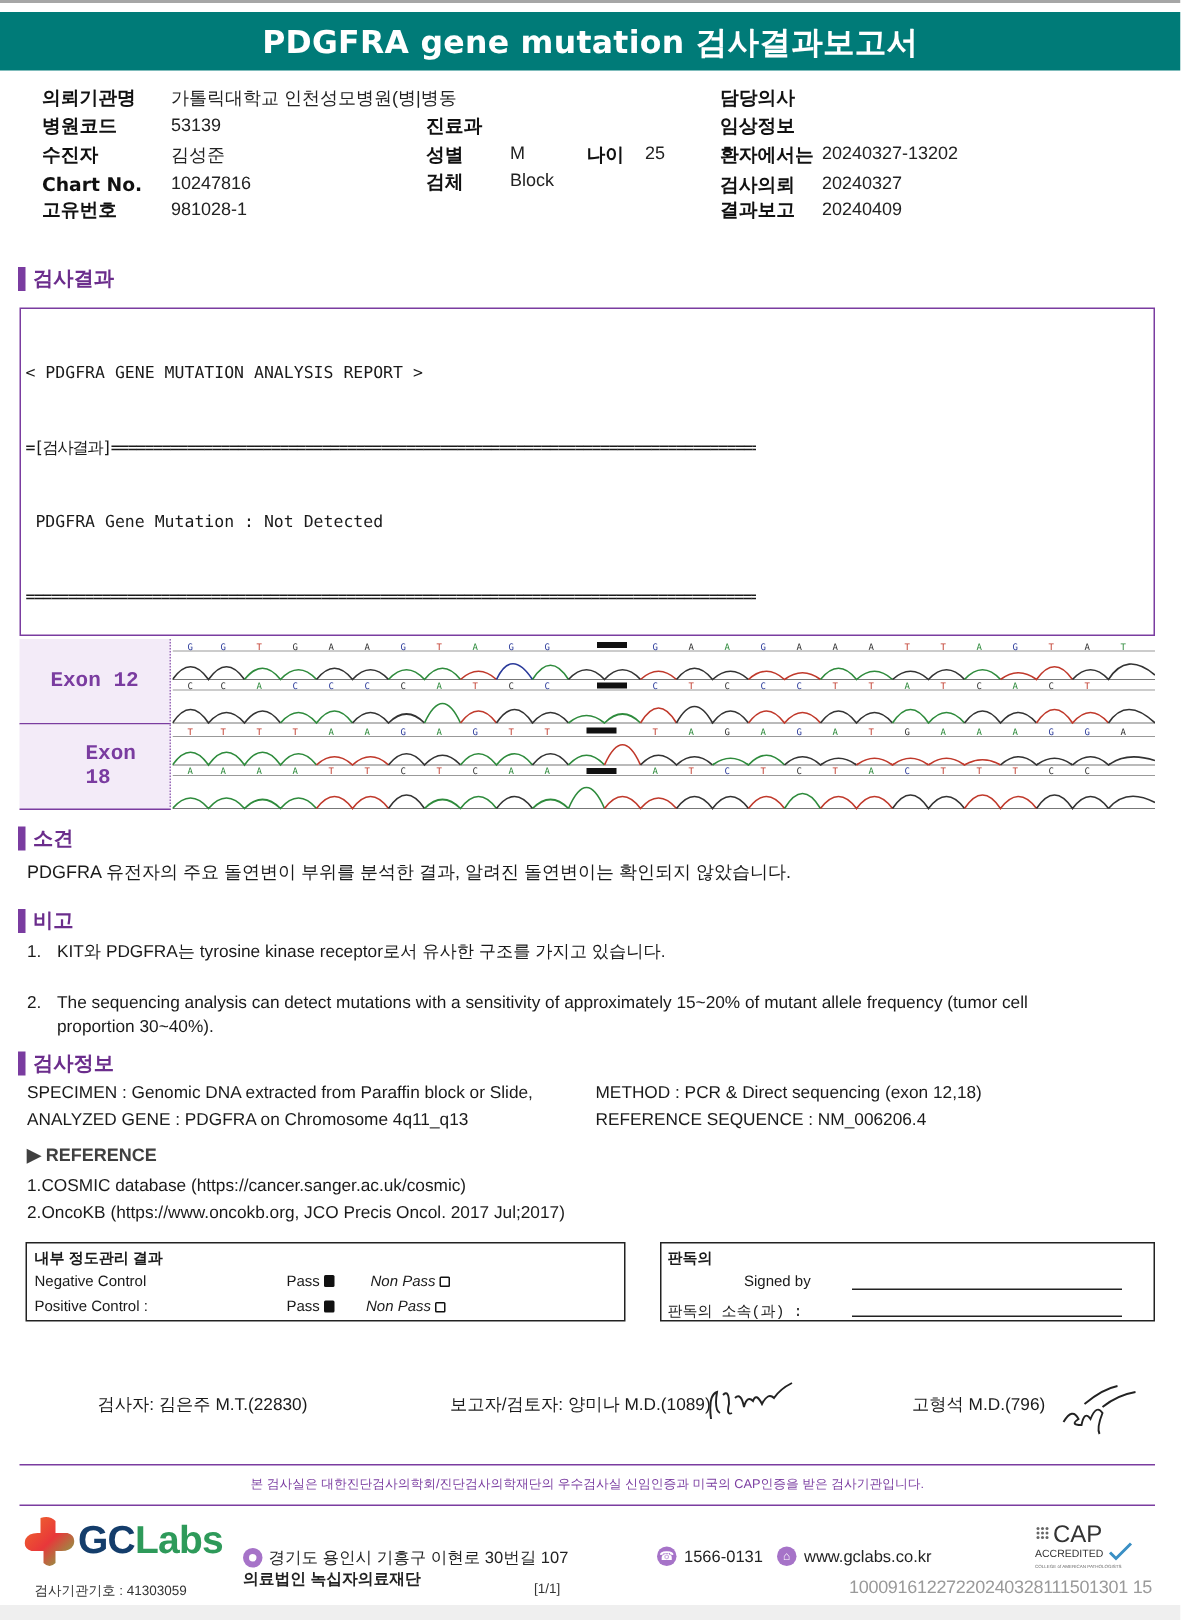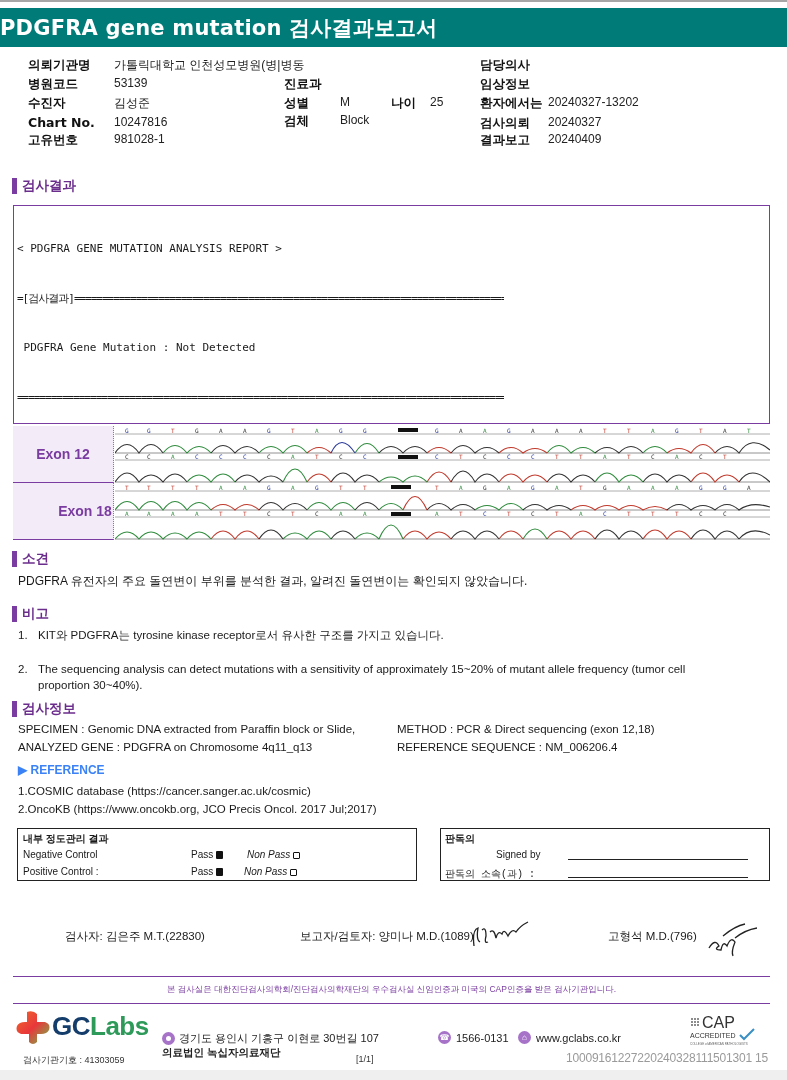--- a/index.html
+++ b/index.html
@@ -1,50 +1,50 @@
 <!DOCTYPE html>
 <html><head>
 <meta charset="utf-8">
 <style>
   * { box-sizing: border-box; margin: 0; padding: 0; }
   html, body { width: 787px; height: 1080px; background: #ffffff; overflow: hidden; }
   body { font-family: "DejaVu Sans", "Liberation Sans", sans-serif; color: #1a1a1a; position: relative; }
 
   .topline { position: absolute; left: 0; top: 0; width: 787px; height: 7px; background: #ffffff; border-top: 2px solid #a6a6a6; }
   .title-bar { position: absolute; left: 0; top: 8px; width: 787px; height: 39px; background: #007b78; color: #ffffff;
-    display: flex; align-items: center; justify-content: flex-start; font-size: 21px; font-weight: bold; letter-spacing: 0.2px; }
+    display: flex; align-items: center; justify-content: center; font-size: 21px; font-weight: bold; letter-spacing: 0.2px; }
 
   .info { position: absolute; left: 0; top: 53px; width: 787px; height: 100px; font-size: 12px; }
   .info .lbl { position: absolute; font-weight: bold; font-size: 12.5px; color: #111; }
   .info .val { position: absolute; font-family: "Liberation Sans", sans-serif; font-size: 12px; color: #222; }
 
   .sec-head { position: absolute; left: 12px; display: flex; align-items: center; font-weight: bold; font-size: 13.5px; color: #6b2d8c; }
   .sec-head .bar { width: 5px; height: 16px; background: #7a3ca0; margin-right: 5px; }
 
   .result-box { position: absolute; left: 13px; top: 205px; width: 757px; height: 219px; border: 1px solid #7a3ca0; padding: 2px 3px;
     font-family: "DejaVu Sans Mono", "Liberation Mono", monospace; font-size: 11px; line-height: 16.5px; color: #1a1a1a; white-space: pre; overflow: hidden; }
   .result-box .dbl { height: 16.5px; overflow: hidden; width: 487px; letter-spacing: -1px; }
 
   .exon-panel { position: absolute; left: 13px; top: 426px; width: 757px; height: 114px; }
   .exon-label { position: absolute; left: 0; width: 101px; height: 57px; background: #f3ebf8; color: #7a3ca0;
-    font-family: Liberation Sans, sans-serif; font-weight: bold; font-size: 14px; display: flex; align-items: center; justify-content: center;
+    font-family: Liberation Mono, monospace; font-weight: bold; font-size: 14px; display: flex; align-items: center; justify-content: center;
     border-bottom: 1px solid #7a3ca0; border-right: 1px dotted #9a6cb8; }
   .exon-label.l1 { top: 0; }
   .exon-label.l2 { top: 57px; padding-left: 44px; }
   .chrom { position: absolute; left: 102px; width: 655px; height: 57px; }
   .chrom.c1 { top: 0; }
   .chrom.c2 { top: 57px; }
 
   .body-text { position: absolute; left: 18px; font-family: "Liberation Sans", sans-serif; font-size: 12px; color: #1a1a1a; }
   .note-item { position: absolute; left: 18px; font-family: "Liberation Sans", sans-serif; font-size: 11.5px; line-height: 16px; color: #1a1a1a; width: 750px; }
   .note-item .num { position: absolute; left: 0; top: 0; }
   .note-item .txt { margin-left: 20px; display: block; }
 
   .info2 { position: absolute; font-family: "Liberation Sans", sans-serif; font-size: 11.5px; color: #1a1a1a; }
-  .ref-head { position: absolute; left: 18px; top: 763px; font-family: "Liberation Sans", sans-serif; font-weight: bold; font-size: 12px; color: #3b82f6; }
+  .ref-head { position: absolute; left: 18px; top: 763px; font-family: "Liberation Sans", sans-serif; font-weight: bold; font-size: 12px; color: #404040; }
   .ref-item { position: absolute; left: 18px; font-family: "Liberation Sans", sans-serif; font-size: 11.5px; color: #1a1a1a; }
 
   .qc-box { position: absolute; left: 17px; top: 828px; width: 400px; height: 53px; border: 1px solid #222; font-family: "Liberation Sans", sans-serif; font-size: 10px; }
   .qc-box .t { position: absolute; left: 5px; top: 3px; font-weight: bold; }
   .qc-row { position: absolute; left: 5px; width: 385px; height: 14px; }
   .qc-row .n { position: absolute; left: 0; }
   .qc-row .p { position: absolute; left: 168px; }
   .qc-row .np { position: absolute; left: 224px; font-style: italic; }
   .sq-fill { display: inline-block; width: 7px; height: 8px; background: #111; border-radius: 1px; vertical-align: -1px; margin-left: 3px; }
   .sq-empty { display: inline-block; width: 7px; height: 7px; border: 1px solid #111; border-radius: 1px; vertical-align: -1px; margin-left: 3px; }

